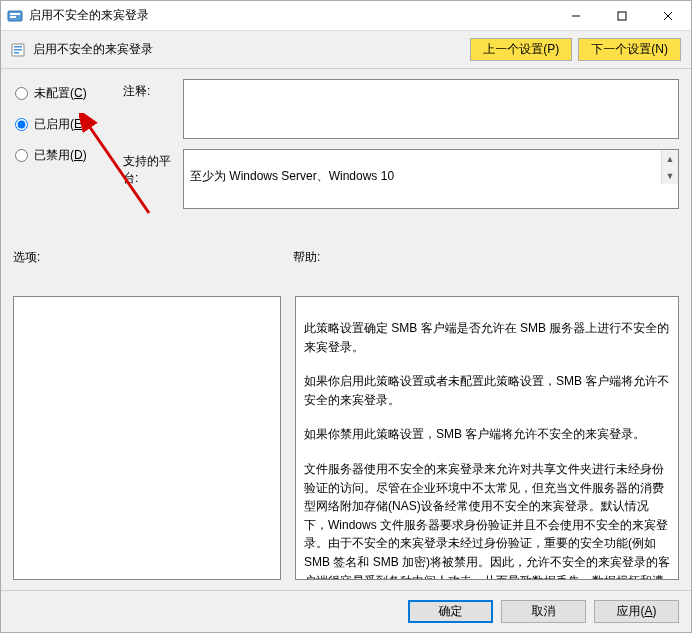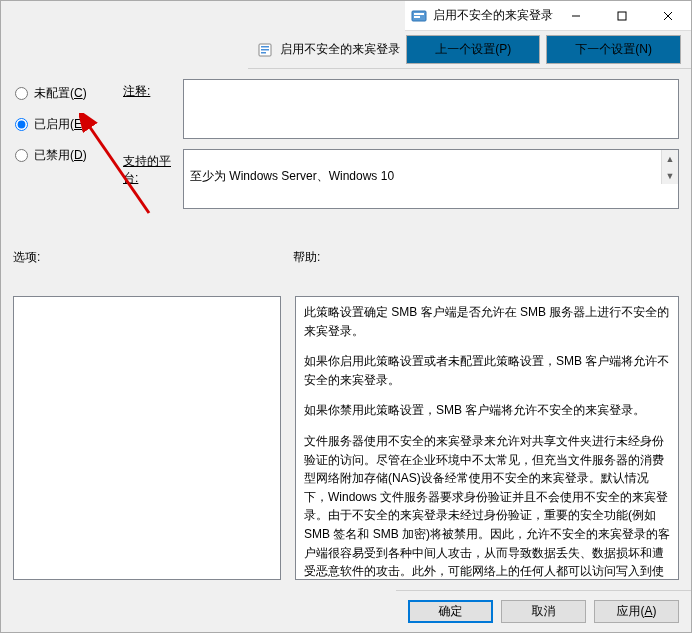--- a/index.html
+++ b/index.html
@@ -1,49 +1,49 @@
 <!DOCTYPE html>
 <html><head>
 <meta charset="utf-8">
 <style>
   * { box-sizing: border-box; font-family: "Microsoft YaHei", "Segoe UI", Tahoma, sans-serif; }
   body { margin: 0; background: #fff; font-size: 12px; color: #000; }
-  .window { width: 692px; height: 633px; border: 1px solid #aaa; display: flex; flex-direction: column; background: #f0f0f0; position: relative; align-items: flex-end; }
+  .window { width: 692px; height: 633px; border: 1px solid #aaa; display: flex; flex-direction: column; background: #f0f0f0; position: relative; }
   .titlebar { height: 30px; background: #fff; display: flex; align-items: center; border-bottom: 1px solid #ddd; }
   .titlebar .icon { width: 16px; height: 16px; margin: 0 6px; }
   .titlebar .title { flex: 1; font-size: 12px; }
   .titlebar .controls { display: flex; }
   .titlebar .controls div { width: 46px; height: 30px; display: flex; align-items: center; justify-content: center; }
   .subheader { height: 38px; display: flex; align-items: center; padding: 0 10px; border-bottom: 1px solid #d0d0d0; background: #f0f0f0; }
   .subheader .icon { width: 16px; height: 16px; margin-right: 6px; }
   .subheader .title { flex: 1; font-size: 12px; }
-  .navbtn { min-width: 90px; height: 29px; margin-left: 6px; background: #0369a1; border: 1px solid #adadad; font-size: 12px; padding: 0 28px; cursor: pointer; }
+  .navbtn { min-width: 90px; height: 23px; margin-left: 6px; background: #fde047; border: 1px solid #adadad; font-size: 12px; padding: 0 12px; cursor: pointer; }
   .content { flex: 1; padding: 10px 12px 0 12px; display: flex; flex-direction: column; overflow: hidden; gap: 24px; }
   .row1 { display: flex; }
   .radios { width: 110px; display: flex; flex-direction: column; gap: 14px; padding-top: 6px; }
   .radio-line { display: flex; align-items: center; }
   .radio-line input { margin: 0 6px 0 2px; }
   .radio-line label u { text-decoration: underline; }
   .fields { flex: 1; display: flex; flex-direction: column; gap: 10px; }
   .field { display: flex; align-items: flex-start; }
-  .field-label { width: 60px; padding-top: 4px; text-decoration: underline; }
+  .field-label { width: 60px; padding-top: 4px; }
   .field-box { flex: 1; border: 1px solid #828790; background: #fff; position: relative; min-height: 60px; }
   .comment-box { height: 60px; overflow-y: scroll; padding: 4px 6px; }
   .plat-box { height: 36px; display: flex; align-items: flex-start; }
   .plat-text { flex: 1; padding: 18px 6px; }
   .vscroll { width: 17px; background: #f0f0f0; border-left: 1px solid #dcdcdc; display: flex; flex-direction: column; }
   .vscroll .arr { height: 17px; display: flex; align-items: center; justify-content: center; color: #606060; font-size: 9px;}
   .vscroll .track { flex: 1; }
   .labels-row { display: flex; margin-top: 16px; margin-bottom: 6px; }
   .labels-row .opt-label { width: 280px; }
   .panels { flex: 1; display: flex; gap: 14px; min-height: 0; margin-bottom: 10px;}
   .panel { border: 1px solid #828790; background: #fff; overflow: auto; }
   .panel-left { width: 268px; }
   .panel-right { flex: 1; padding: 6px 8px; font-size: 12px; line-height: 1.55; }
-  .panel-right p { margin: 0 0 12px 0; }
+  .panel-right p { margin: 16px 0 12px 0; }
   .footer { height: 42px; border-top: 1px solid #d0d0d0; display: flex; align-items: center; justify-content: flex-end; padding: 0 12px; gap: 8px; background: #f0f0f0; }
   .footer button { width: 85px; height: 23px; background: #e1e1e1; border: 1px solid #adadad; font-size: 12px; cursor: pointer;}
   .footer button.primary { border: 1px solid #0078d7; box-shadow: inset 0 0 0 1px #0078d7; }
   .arrow-annot { position: absolute; left: 78px; top: 112px; pointer-events: none; }
   
   .comment-box::-webkit-scrollbar{width:17px;background:#f0f0f0;}
   .comment-box::-webkit-scrollbar-thumb{background:#cdcdcd;}
   .panel::-webkit-scrollbar{width:17px;background:#f0f0f0;}
   .panel::-webkit-scrollbar-thumb{background:#cdcdcd;}
 </style>

